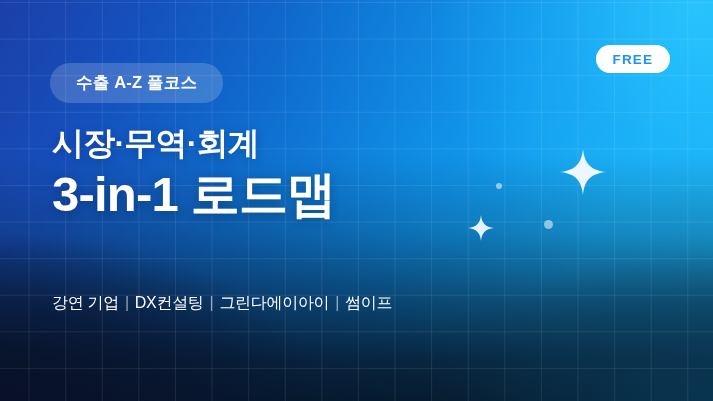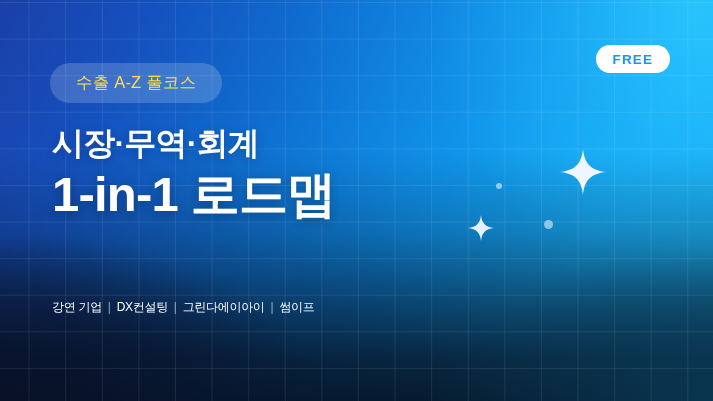--- a/index.html
+++ b/index.html
@@ -102,23 +102,23 @@
     position: absolute;
     left: 50px;
     top: 63px;
     height: 40px;
     padding: 16px 26px;
     display: flex;
     align-items: center;
     justify-content: center;
     border-radius: 999px;
     background: rgba(255,255,255,0.18);
-    color: #fde047;
+    color: #ffffff;
     font-size: 16.5px;
-    font-weight: 400;
+    font-weight: 700;
     letter-spacing: 0.2px;
     white-space: nowrap;
   }
 
   .pill-group {
     position: absolute;
     right: 43px;
     top: 45px;
     display: flex;
     align-items: center;
@@ -176,26 +176,26 @@
     color: #ffffff;
   }
   .meta-line-1 {
     font-size: 24px;
     font-weight: 400;
     letter-spacing: -0.3px;
     white-space: nowrap;
     line-height: 1.3;
   }
   .meta-line-2 {
-    font-size: 12px;
+    font-size: 16px;
     font-weight: 500;
     letter-spacing: -0.3px;
     white-space: nowrap;
     line-height: 1.3;
-    margin-top: 15px;
+    margin-top: 8px;
   }
   .meta-sep {
     opacity: 0.55;
     padding: 0 7px;
     font-weight: 300;
   }
   .meta-line-2 .meta-sep { padding: 0 6px; }
 </style>
 </head>
 <body>
@@ -229,21 +229,21 @@
     </div>
 
     <div class="pill-group">
       <div class="pill">
         <span>FREE</span>
       </div>
     </div>
 
     <div class="headline">
       <div class="headline-line-1">시장·무역·회계</div>
-      <div class="headline-line-2">1-in-1 로드맵</div>
+      <div class="headline-line-2">3-in-1 로드맵</div>
     </div>
 
     <div class="meta">
       <div class="meta-line-2">
         <span>강연 기업</span><span class="meta-sep">|</span><span>DX컨설팅</span><span class="meta-sep">|</span><span>그린다에이아이</span><span class="meta-sep">|</span><span>썸이프</span>
       </div>
     </div>
 
   </div>
 </div>

